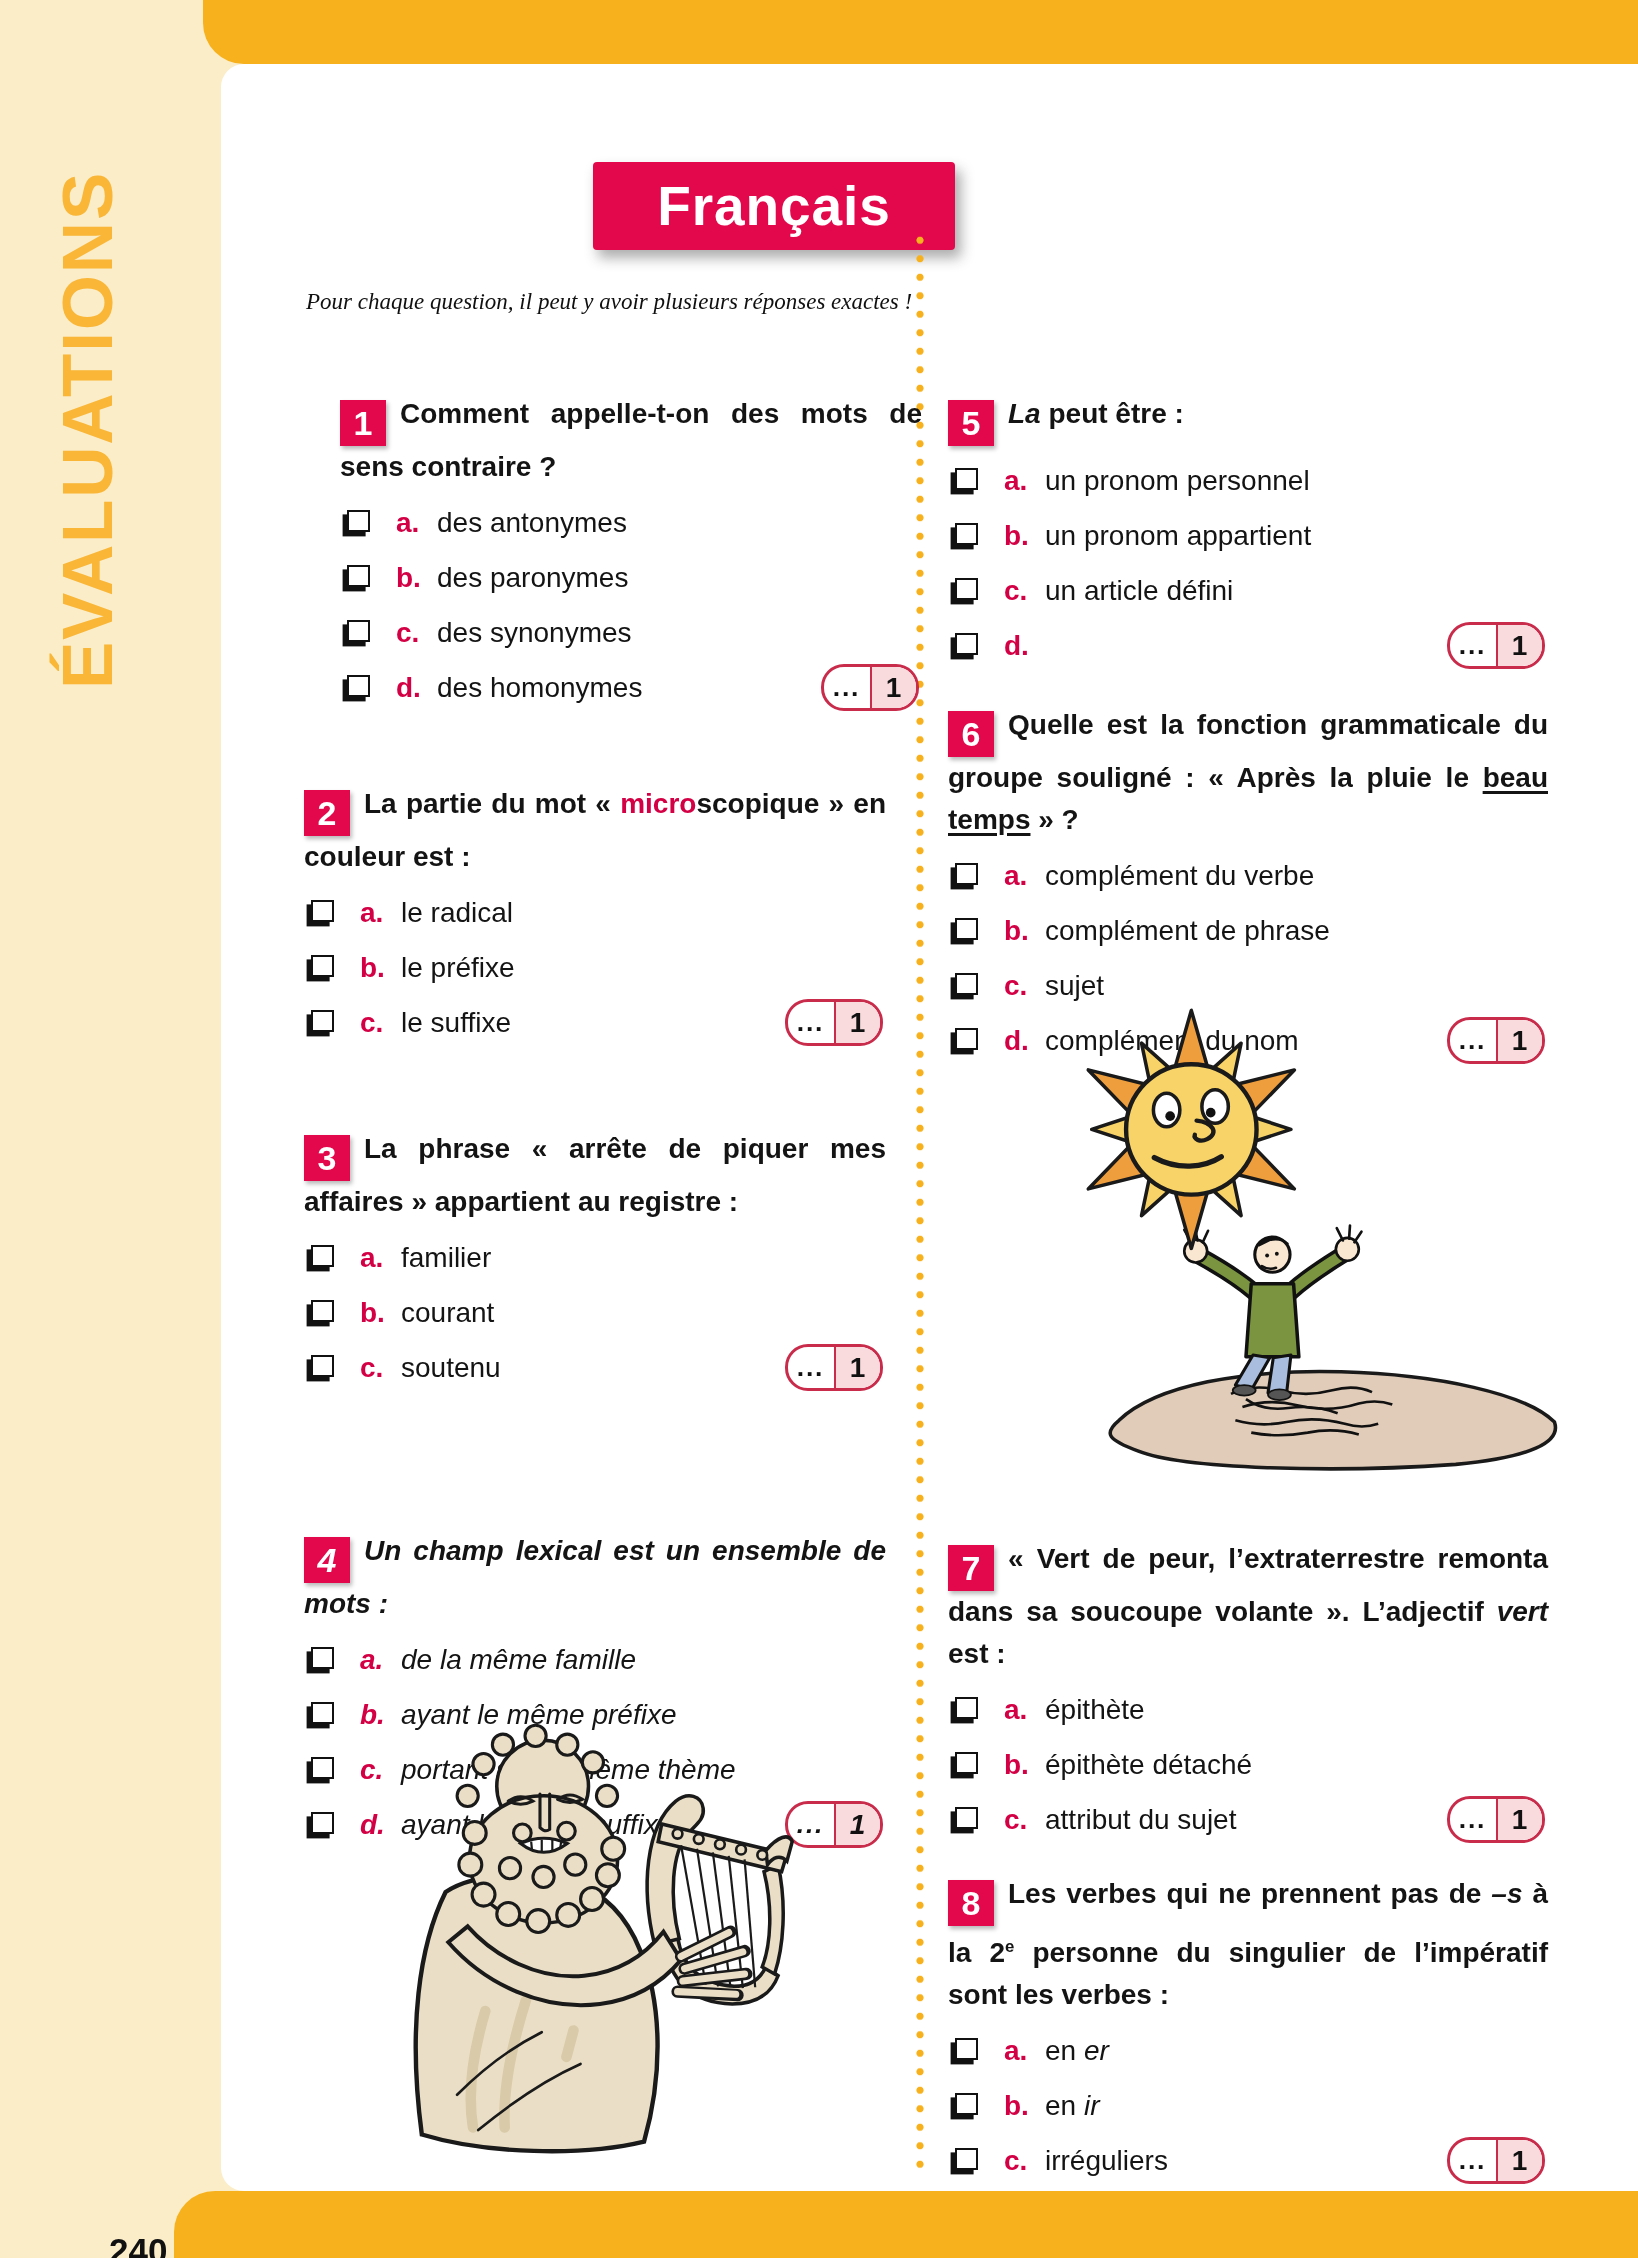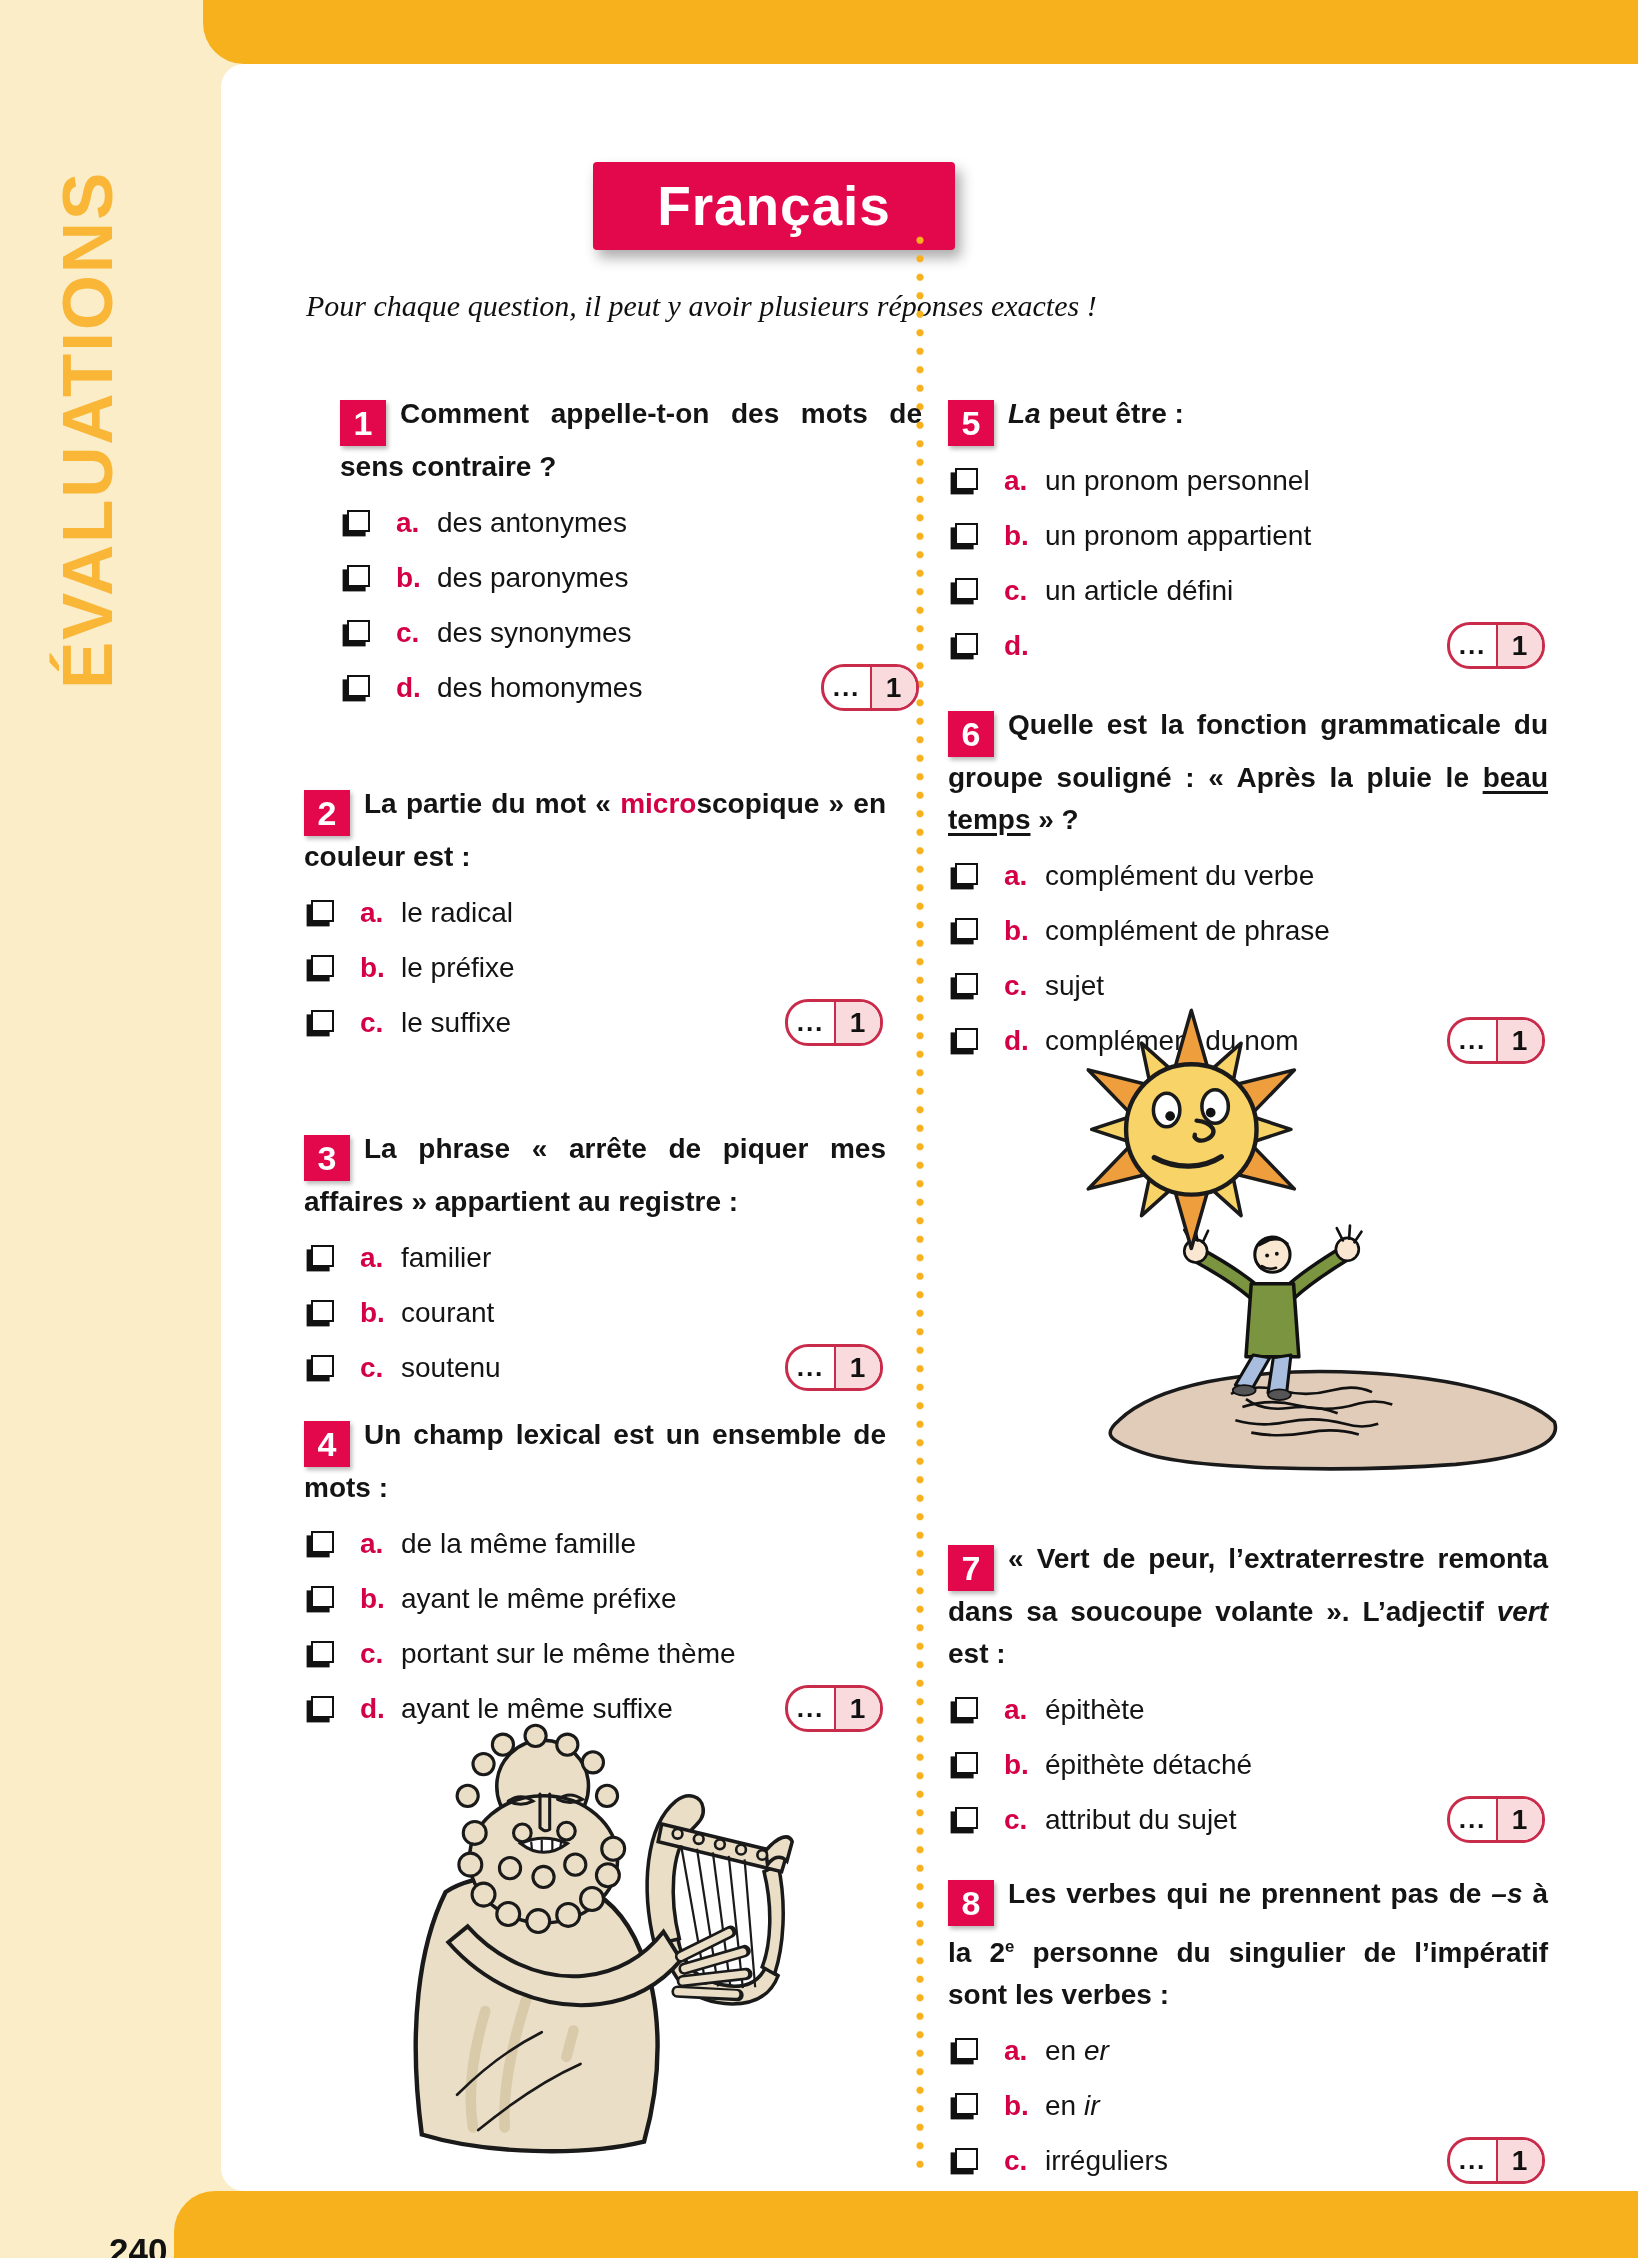--- a/index.html
+++ b/index.html
@@ -17,21 +17,21 @@
             transform:translate(-50%,-50%) rotate(-90deg);
             font-size:71px;font-weight:bold;color:#f9b637;letter-spacing:1.8px;white-space:nowrap;}
   .page-number{position:absolute;left:109px;top:2191px;font-size:35px;font-weight:bold;color:#111;margin-top:40px;}
 
   .banner{position:absolute;left:593px;top:162px;width:362px;height:88px;background:#e3074c;
           border-radius:4px;display:flex;align-items:center;justify-content:center;
           box-shadow:5.3px 8px 12.4px rgba(40,40,40,.38);}
   .banner span{color:#fff;font-size:55px;font-weight:bold;letter-spacing:0.9px;}
 
   .instruction{position:absolute;left:306px;top:289px;
-          font-family:"Liberation Serif",serif;font-style:italic;font-size:30px;color:#101010;}
+          font-family:"Liberation Serif",serif;font-style:italic;font-size:23px;color:#101010;}
 
   .divider{position:absolute;left:916px;top:231px;width:8px;height:1941px;
           background-image:radial-gradient(circle,#f7b11d 3.2px,rgba(247,177,29,0) 4px);
           background-size:8px 18.5px;background-repeat:repeat-y;}
 
   .q{position:absolute;}
   .q.left{left:304px;width:582px;}
   .q.right{left:948px;width:600px;}
   .qtitle{margin:0;font-size:28px;line-height:42px;font-weight:bold;text-align:justify;}
   .qtitle .red{color:#d40045;}
@@ -149,21 +149,21 @@
         <span class="lt">c.</span>
         <span class="ot">soutenu</span>
       </div>
     </div>
     <div class="pill">
       <span class="pill-dots">...</span>
       <span class="pill-one">1</span>
     </div>
   </section>
 
-  <section class="q left" style="top:1414px;">
+  <section class="q left" style="top:1530px;font-style:italic;">
     <p class="qtitle"><span class="badge">4</span><span>Un champ lexical est un ensemble de mots :</span></p>
     <div class="opts">
       <div class="opt">
         <span class="cb"></span>
         <span class="lt">a.</span>
         <span class="ot">de la même famille</span>
       </div>
       <div class="opt">
         <span class="cb"></span>
         <span class="lt">b.</span>

